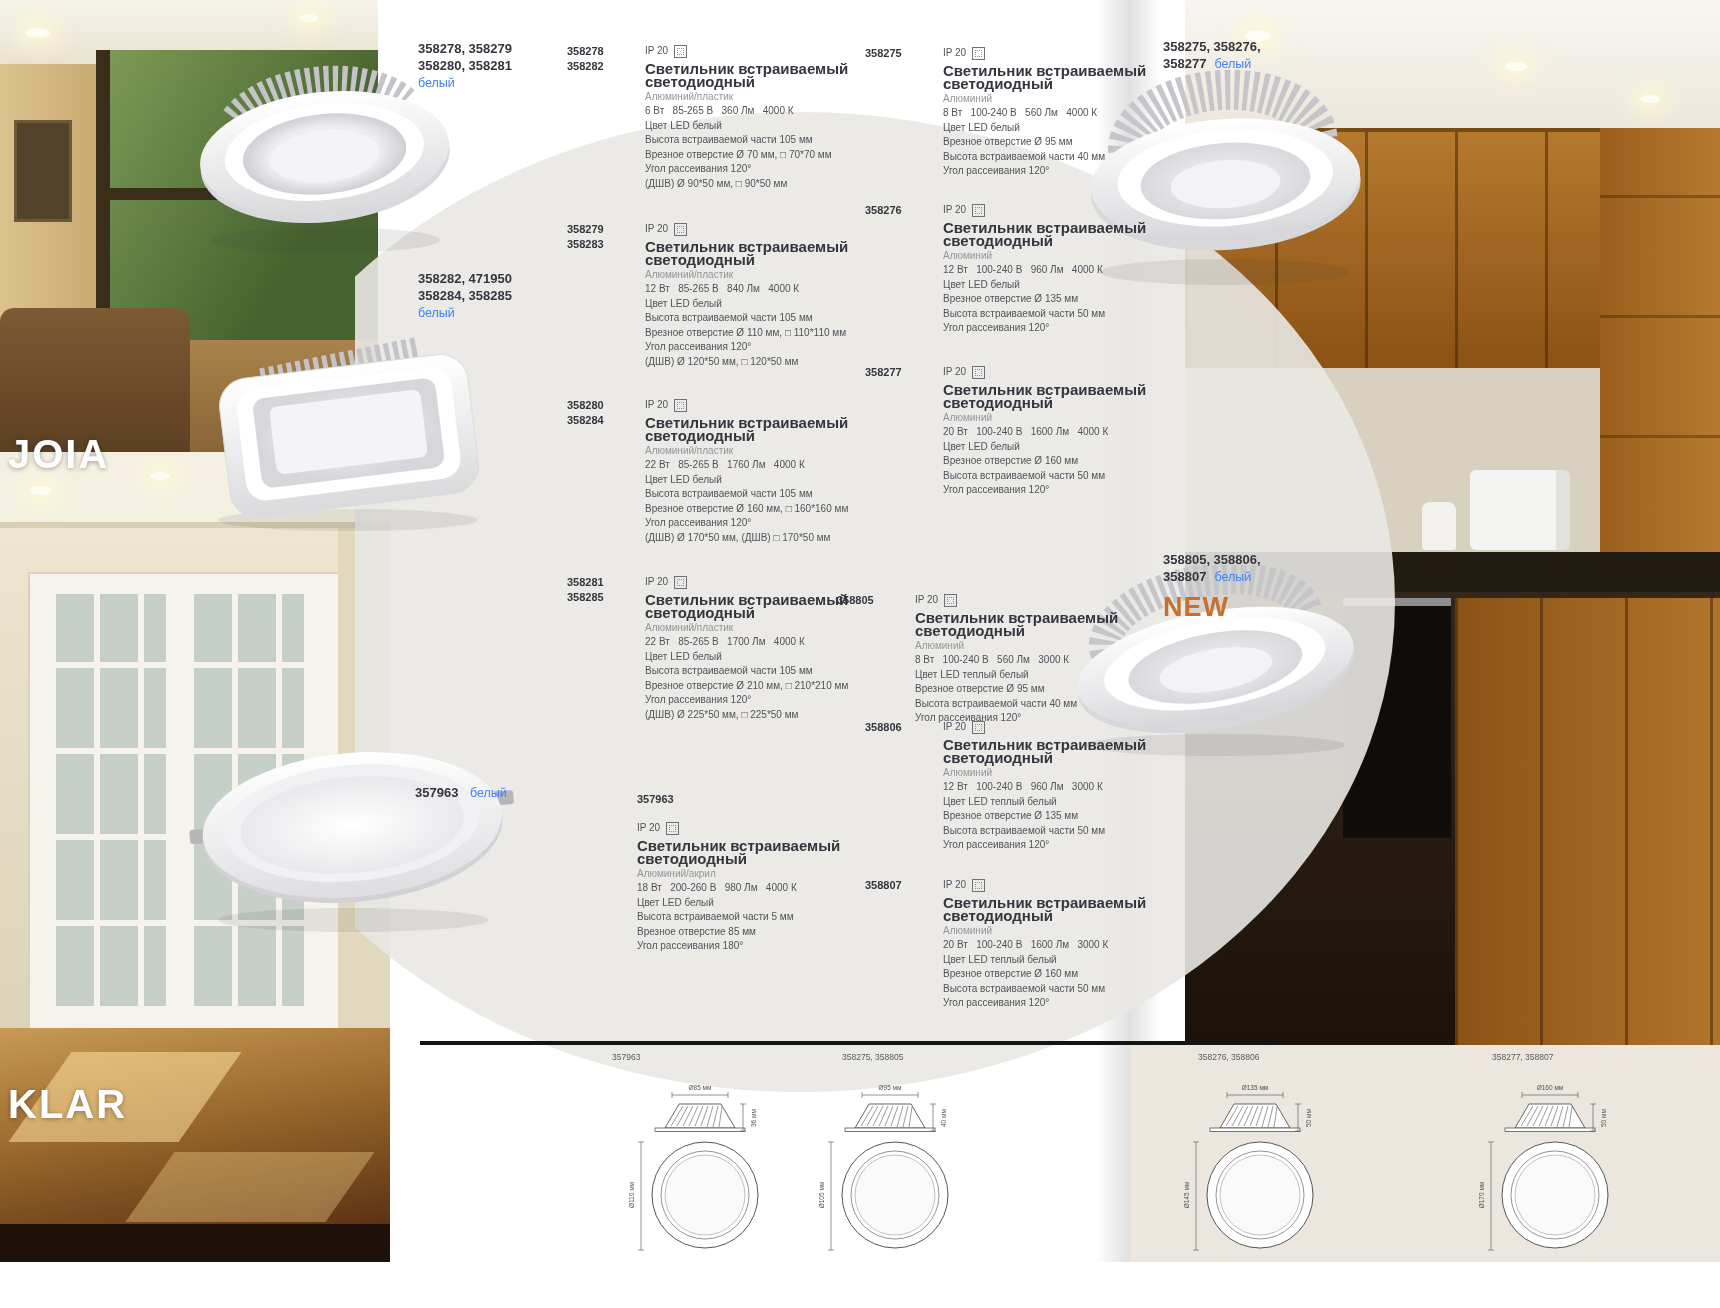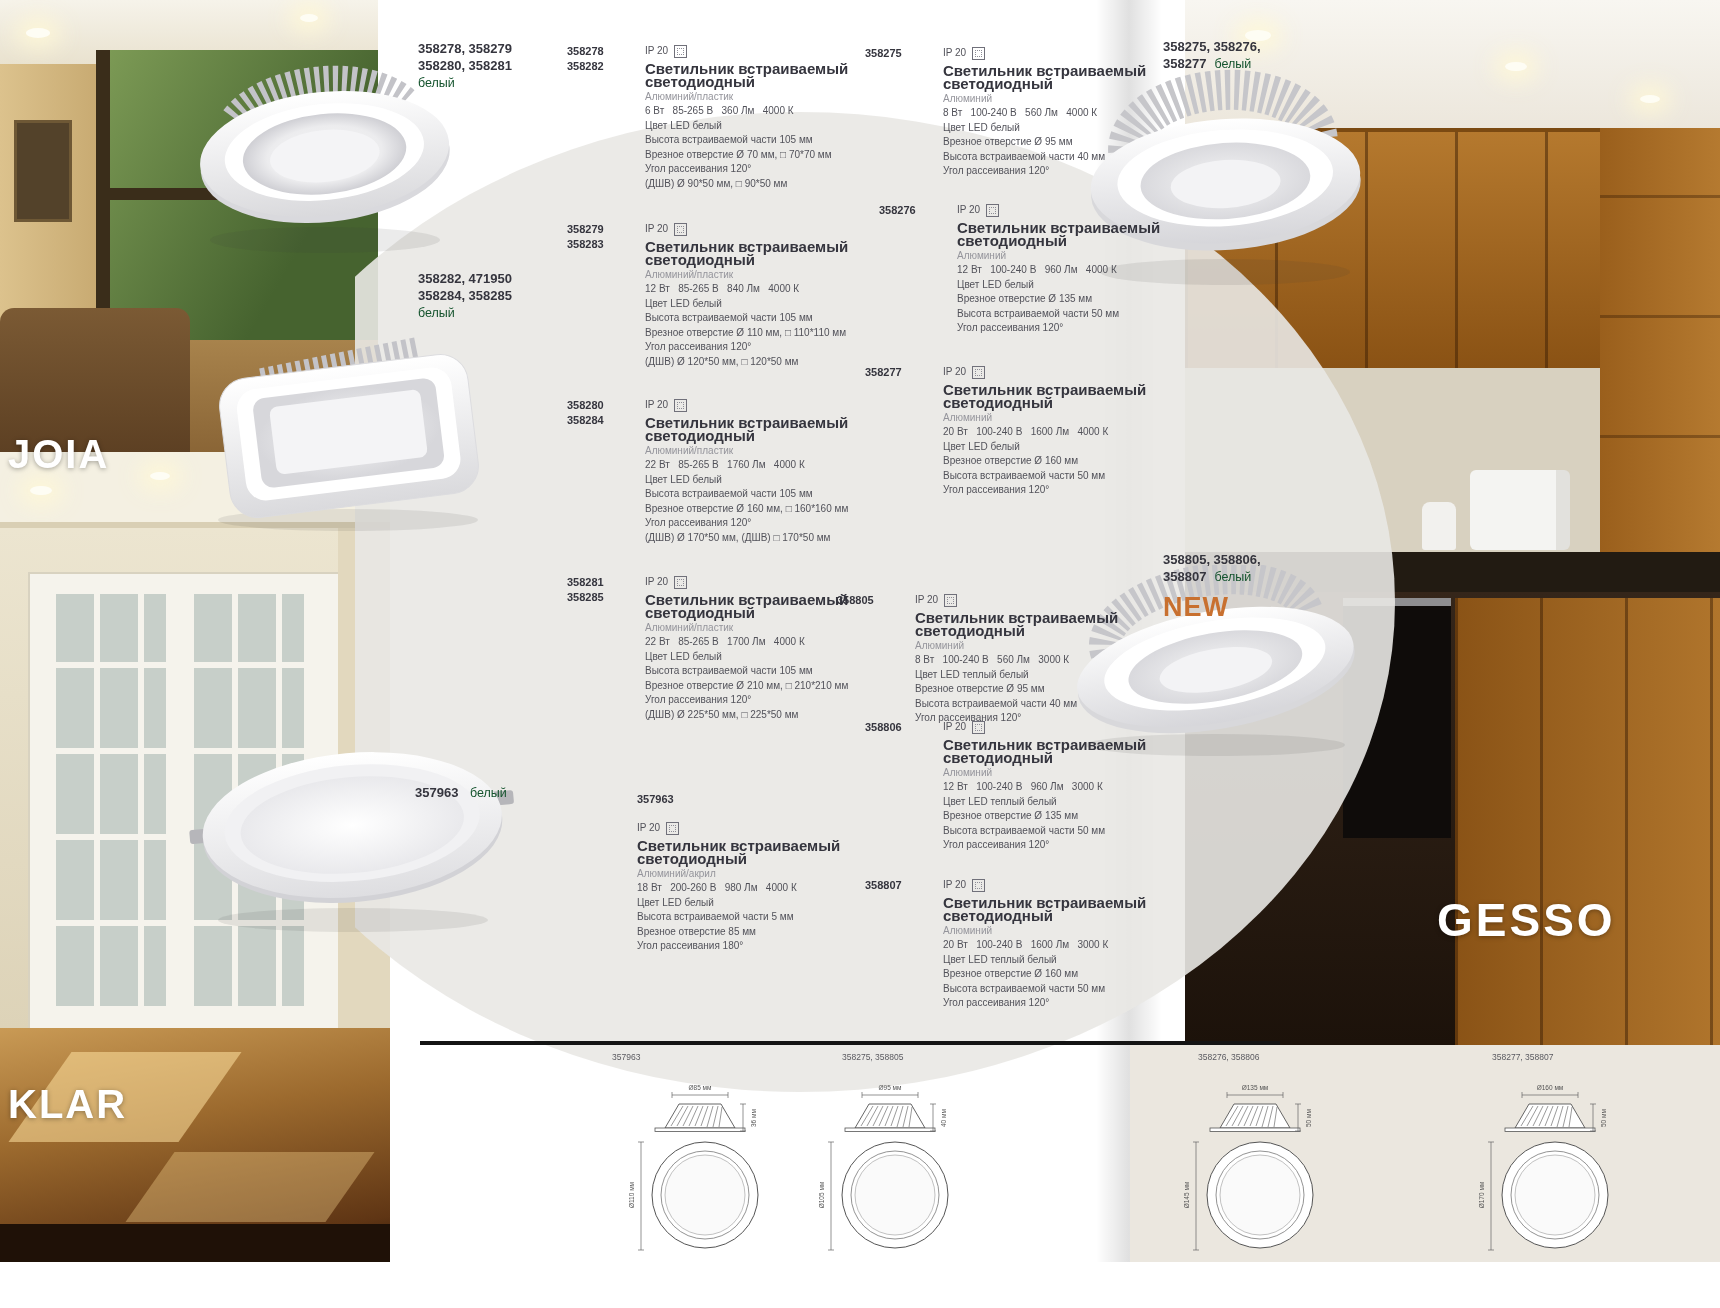--- a/index.html
+++ b/index.html
@@ -16,21 +16,21 @@
   .big-circle{position:absolute;left:-150px;top:112px;width:1190px;height:980px;border-radius:50%;
               background:rgba(233,232,228,0.9);}
   .gutter{position:absolute;left:1096px;top:0;width:66px;height:1262px;z-index:2;
           background:linear-gradient(90deg,rgba(0,0,0,0) 0%,rgba(0,0,0,0.12) 50%,rgba(0,0,0,0) 100%);}
   .cream{position:absolute;left:1130px;top:1045px;width:590px;height:217px;background:#ebe7df;z-index:2;}
   
   .series-label{position:absolute;z-index:6;color:#fff;font-weight:bold;font-size:40px;
                 letter-spacing:2px;text-shadow:0 1px 5px rgba(0,0,0,0.35);}
   .group-header{position:absolute;z-index:5;font-size:13px;line-height:17px;color:#35353e;}
   .gh-nums{font-weight:bold;}
-  .gh-finish{font-weight:normal;color:#14532d;font-size:12.5px;margin-left:8px;}
+  .gh-finish{font-weight:normal;color:#3b82f6;font-size:12.5px;margin-left:8px;}
   .new-badge{position:absolute;z-index:5;font-weight:bold;font-size:27px;letter-spacing:1px;color:#c8702f;}
   .spec-block{position:absolute;z-index:5;display:flex;gap:24px;}
   .art-col{width:54px;flex:none;font-weight:bold;font-size:11px;line-height:15px;color:#35353e;}
   .spec-body{width:215px;font-size:10px;line-height:14.5px;color:#52525a;}
   .ip-row{display:flex;align-items:center;gap:6px;margin-bottom:3px;color:#52525a;}
   .sq-icon{width:11px;height:11px;border:1.4px solid #70707a;position:relative;flex:none;}
   .sq-icon::after{content:"";position:absolute;inset:2px;border:1px dotted #8d8d96;}
   .spec-title{font-weight:bold;font-size:15px;line-height:13.5px;color:#35353e;margin-bottom:1px;}
   .spec-lines div{white-space:pre-wrap;}
   .spec-lines div:first-child{color:#94949b;}
@@ -206,21 +206,20 @@
       <ellipse cx="170" cy="108" rx="140" ry="56" fill="#d8d8db"></ellipse>
       <ellipse cx="170" cy="102" rx="140" ry="56" fill="url(#g2-rim)"></ellipse>
       <ellipse cx="170" cy="99" rx="112" ry="43" fill="#ffffff"></ellipse>
       <ellipse cx="170" cy="102" rx="88" ry="34" fill="url(#g2-in)"></ellipse>
       <ellipse cx="170" cy="105" rx="57" ry="21" fill="#f3f3f5"></ellipse>
     </g>
   </svg>
 
   <div class="series-label" style="left:8px;top:432px;">JOIA</div>
   <div class="series-label" style="left:8px;top:1082px;">KLAR</div>
-  <div class="series-label" style="left:1437px;top:893px;font-size:46px;letter-spacing:3px;">GESSO</div>
 
   <div class="group-header" style="left:418px;top:40px;">
     <div><span class="gh-nums">358278, 358279</span></div>
     <div><span class="gh-nums">358280, 358281</span></div>
     <div><span class="gh-finish" style="margin-left:0;">белый</span></div>
   </div>
   <div class="group-header" style="left:418px;top:270px;">
     <div><span class="gh-nums">358282, 471950</span></div>
     <div><span class="gh-nums">358284, 358285</span></div>
     <div><span class="gh-finish" style="margin-left:0;">белый</span></div>
@@ -366,21 +365,21 @@
           <div>Алюминий</div>
           <div>8 Вт   100-240 В   560 Лм   4000 К</div>
           <div>Цвет LED белый</div>
           <div>Врезное отверстие Ø 95 мм</div>
           <div>Высота встраиваемой части 40 мм</div>
           <div>Угол рассеивания 120°</div>
         </div>
     </div>
   </div>
 
-  <div class="spec-block" style="left:865px;top:203px;margin-left:14px;">
+  <div class="spec-block" style="left:865px;top:203px;">
     <div class="art-col">
       <div>358276</div>
     </div>
     <div class="spec-body">
       <div class="ip-row">
           <span>IP 20</span>
           <span class="sq-icon"></span>
         </div>
       <div class="spec-title">Светильник встраиваемый светодиодный</div>
       <div class="spec-lines">

